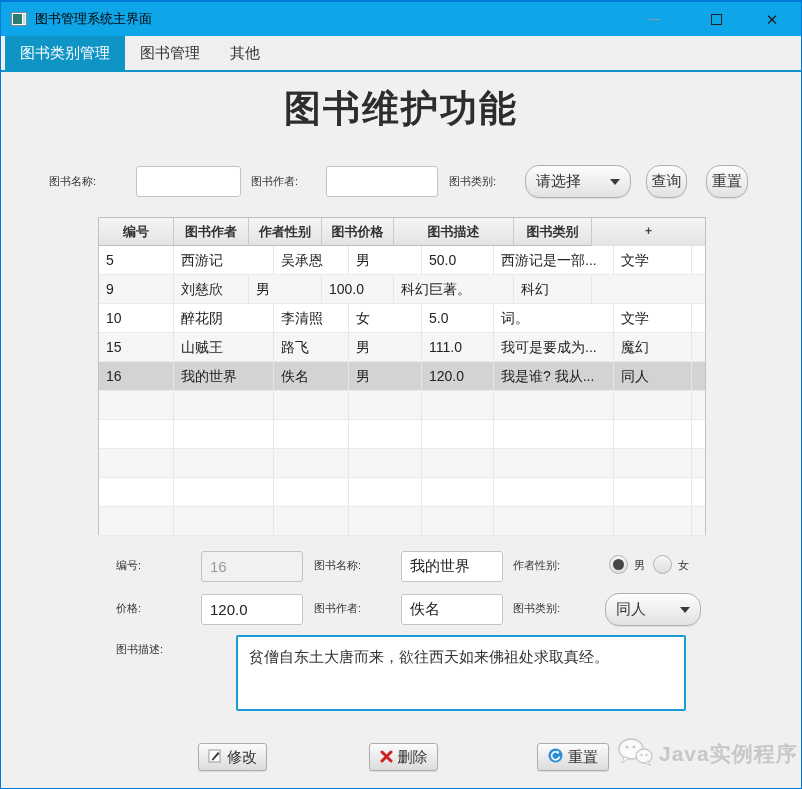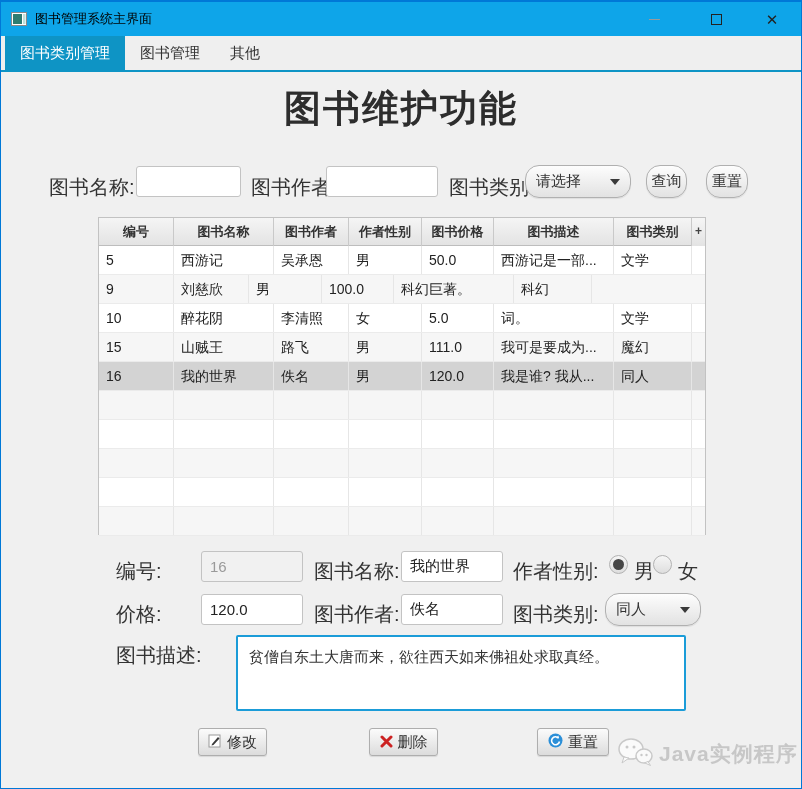--- a/index.html
+++ b/index.html
@@ -24,21 +24,21 @@
   
   .tabbar { position:absolute; left:0; top:34px; width:100%; height:36px; background:#efefef;
             border-bottom:2px solid #0e94c5; display:flex; align-items:stretch; padding-left:4px; }
   .tab { padding:0 15px; display:flex; align-items:center; font-size:15px; color:#333; cursor:default; }
   .tab.active { background:#0e94c5; color:#ffffff; }
 
   
   .page-title { position:absolute; left:0; top:82px; width:100%; text-align:center;
                 font-size:37px; font-weight:bold; color:#2d2d2d; letter-spacing:2px; }
 
-  .lbl { position:absolute; font-size:20px; color:#333; white-space:nowrap; }
+  .lbl { position:absolute; font-size:11px; color:#333; white-space:nowrap; }
 
   .tf { position:absolute; height:31px; background:#ffffff; border:1px solid #c3c3c3;
         border-radius:3px; font-size:15px; padding:0 8px; color:#222;
         font-family:"Liberation Sans","DejaVu Sans",sans-serif; outline:none; }
   .tf:disabled { background:#f1f1f1; color:#9a9a9a; }
 
   .btn, .combo { position:absolute; height:33px; border:1px solid #b0b0b0; border-radius:14px;
         background:linear-gradient(#fdfdfd,#e2e2e2); font-size:15px; color:#333;
         display:flex; align-items:center; justify-content:center; cursor:default;
         box-shadow:0 1px 1px rgba(0,0,0,0.08); }
@@ -69,21 +69,21 @@
 
   
   .descbox { position:absolute; left:235px; top:633px; width:450px; height:76px;
              background:#ffffff; border:2px solid #1b9cd8; border-radius:2px;
              font-size:15px; color:#333; padding:9px 11px; line-height:1.4; overflow:hidden; }
 
   
   .act-btn { position:absolute; height:28px; border:1px solid #aeaeae; border-radius:3px;
              background:linear-gradient(#fbfbfb,#dcdcdc); font-size:15px; color:#333;
              display:flex; align-items:center; justify-content:center; gap:5px;
-             box-shadow:0 1px 1px rgba(0,0,0,0.1); cursor:default; }
+             box-shadow:0 1px 1px rgba(0,0,0,0.1); cursor:default;margin-top:15px; }
 
   
   .watermark { position:absolute; left:616px; top:735px; display:flex; align-items:center; gap:6px; }
   .watermark .wm-text { font-size:21px; color:#c7c7c7; font-weight:bold; letter-spacing:1px; }
 </style>
 </head>
 <body>
 
 <div class="window">
 
@@ -123,21 +123,20 @@
   <div class="combo" style="left:524px; top:163px; width:106px;">
     <span>请选择</span>
     <span class="arr"></span>
   </div>
   <div class="btn" style="left:645px; top:163px; width:41px;">查询</div>
   <div class="btn" style="left:705px; top:163px; width:42px;">重置</div>
 
   <div class="table">
     <div class="thead" id="t-head">
         <div class="th" style="width: 75px;">编号</div>
-        <div class="th" style="width: 100px;">图书名称</div>
         <div class="th" style="width: 75px;">图书作者</div>
         <div class="th" style="width: 73px;">作者性别</div>
         <div class="th" style="width: 72px;">图书价格</div>
         <div class="th" style="width: 120px;">图书描述</div>
         <div class="th" style="width: 78px;">图书类别</div>
         <div class="th corner">+</div>
       </div>
     <div id="t-body">
         <div class="tr">
           <div class="td" style="width: 75px;">5</div>

